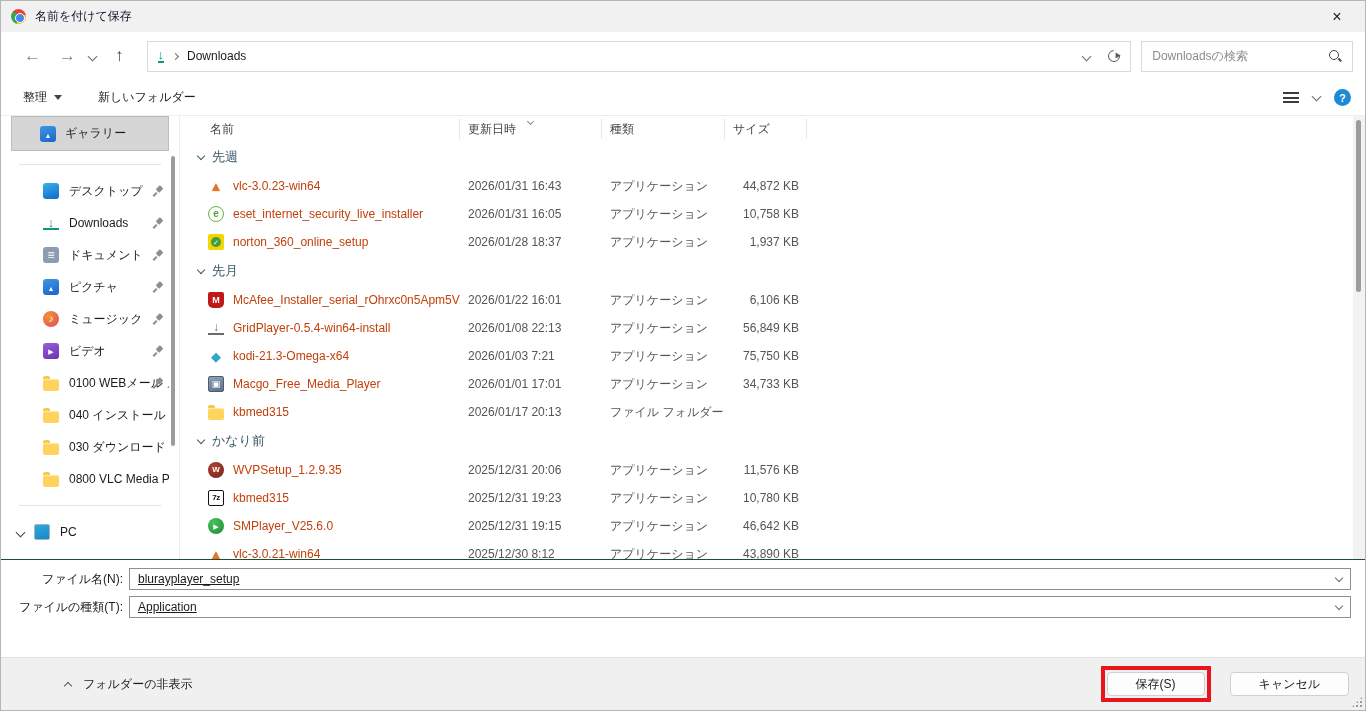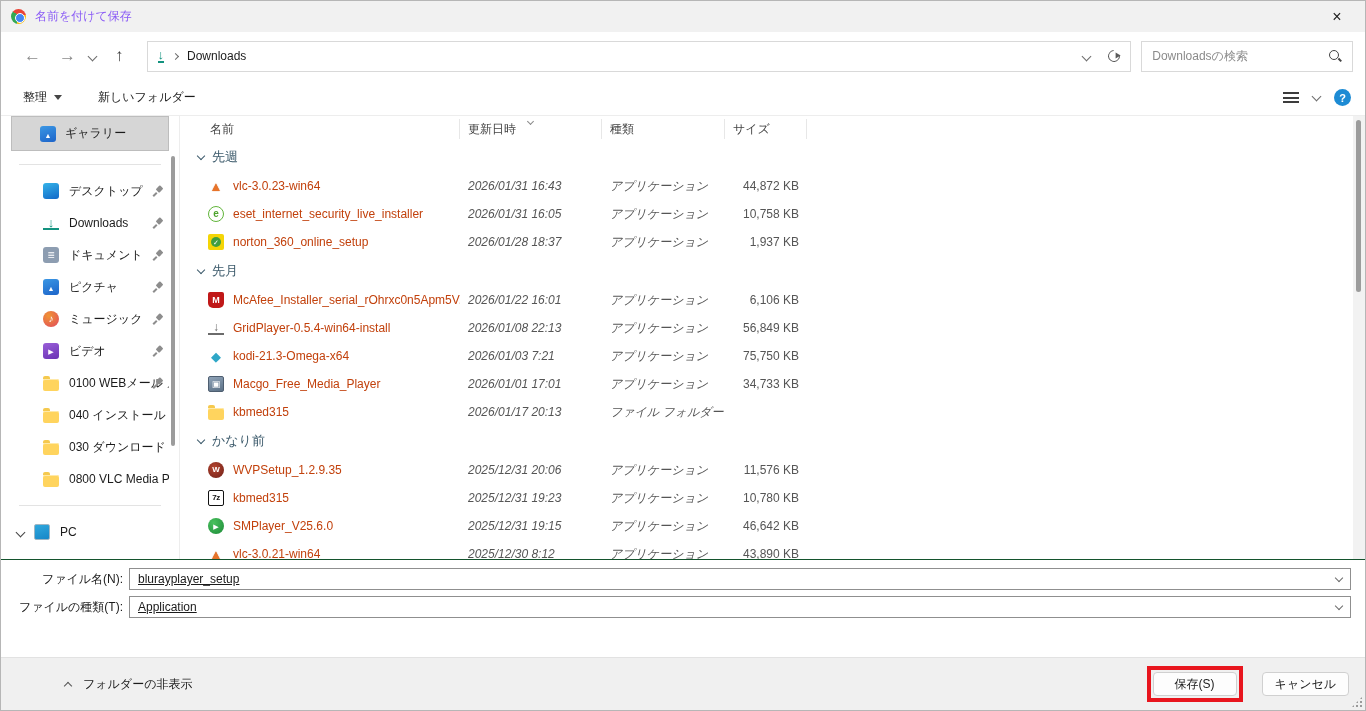--- a/index.html
+++ b/index.html
@@ -6,21 +6,21 @@
   html,body { width:1366px; height:711px; overflow:hidden; }
   body { font-family:"Liberation Sans","DejaVu Sans",sans-serif; font-size:12px; color:#1b1b1b; background:#fff; }
   .win { width:1366px; height:711px; display:flex; flex-direction:column; border:1px solid #b6b6b6; }
 
   
   .titlebar { height:31px; background:#f1f1f1; display:flex; align-items:center; padding:0 10px; flex:0 0 auto; }
   .chrome-logo { width:15px; height:15px; border-radius:50%; margin-right:9px;
     background:conic-gradient(from -45deg,#ea4335 0 120deg,#fbbc05 0 240deg,#34a853 0 360deg); position:relative; }
   .chrome-logo::after { content:""; position:absolute; left:3.5px; top:3.5px; width:8px; height:8px; border-radius:50%;
     background:#4285f4; border:1.5px solid #fff; }
-  .title-text { font-size:12px; color:#8b5cf6; }
+  .title-text { font-size:12px; color:#0f172a; }
   .close-x { margin-left:auto; width:36px; text-align:center; font-size:16px; color:#222; cursor:default; }
 
   
   .navbar { height:48px; background:#fff; display:flex; align-items:center; padding:0 12px 0 14px; flex:0 0 auto; }
   .nav-btn { color:#8a8a8a; font-size:17px; padding:0 9px; }
   .nav-up { color:#3c3c3c; }
   .chev { display:inline-block; width:7px; height:7px; border-right:1.5px solid #6c6c6c; border-bottom:1.5px solid #6c6c6c; }
   .chev.down { transform:rotate(45deg); }
   .chev.up { transform:rotate(-135deg); }
   .chev.right { transform:rotate(-45deg); width:5px; height:5px; }
@@ -106,21 +106,21 @@
   .list-header { height:26px; color:#444; }
   .list-header > div { height:20px; display:flex; align-items:center; padding-left:30px; border-right:1px solid #e7e7e7; position:relative; }
   .list-header > div:nth-child(n+2) { padding-left:8px; }
   .list-header > div:last-child { border-right:none; }
   .sort-ind { position:absolute; left:68px; top:-6px; }
   .sort-ind .chev { width:5px; height:5px; border-color:#8a8a8a; }
   .group-row { height:30px; display:flex; align-items:center; gap:8px; padding-left:18px; color:#3c5a6b; font-size:13px; }
   .group-row .chev { border-color:#3c5a6b; width:6px; height:6px; margin-top:-3px; }
   .file-row { height:28px; color:#555; }
   .name-cell { display:flex; align-items:center; gap:9px; padding-left:28px; color:#c2410c; white-space:nowrap; overflow:hidden; }
-  .date-cell,.type-cell { padding-left:8px; white-space:nowrap;font-style:italic; }
+  .date-cell,.type-cell { padding-left:8px; white-space:nowrap; }
   .size-cell { text-align:right; padding-right:8px; white-space:nowrap; }
 
   
   .vscroll { width:12px; flex:0 0 auto; background:#f2f2f2; position:relative; }
   .vscroll .thumb { position:absolute; left:3px; top:4px; width:5px; height:172px; background:#9c9c9c; border-radius:3px; }
 
   
   .fields { flex:0 0 auto; height:98px; padding-top:8px; background:#fff; border-top:1px solid #14532d; }
   .field-row { display:flex; align-items:center; margin:0 14px 6px 0; }
   .field-label { width:128px; text-align:right; padding-right:6px; color:#1b1b1b; }
@@ -128,21 +128,21 @@
   .field-box .val { flex:1; white-space:nowrap; overflow:hidden;text-decoration:underline; }
   .field-box .chev { width:6px; height:6px; margin-top:-3px; }
 
   
   .bottombar { flex:0 0 auto; height:53px; background:#f0f0f0; border-top:1px solid #e2e2e2; display:flex; align-items:center; padding:0 16px 0 64px; position:relative; }
   .hide-folders { display:flex; align-items:center; gap:12px; color:#1b1b1b; }
   .hide-folders .chev { width:6px; height:6px; border-color:#555; margin-top:3px; }
   .btns { margin-left:auto; display:flex; align-items:center; gap:19px; }
   .save-wrap { border:4px solid #e8151d; padding:2px; }
   .btn { min-width:84px; height:24px; background:#fdfdfd; border:1px solid #d0d0d0; border-radius:4px; font-size:12px;
-         display:flex; align-items:center; justify-content:center; color:#1b1b1b; padding:0 12px; font-family:inherit; }
+         display:flex; align-items:center; justify-content:center; color:#1b1b1b; padding:0 28px; font-family:inherit; }
   .btn.cancel { min-width:77px; }
   .grip { position:absolute; right:2px; bottom:2px; width:12px; height:12px;
           background:radial-gradient(circle,#9a9a9a 1px,transparent 1.2px); background-size:4px 4px; clip-path:polygon(100% 0,100% 100%,0 100%); }
 </style>
 </head>
 <body>
 
 <div class="win">
 
   <div class="titlebar">

